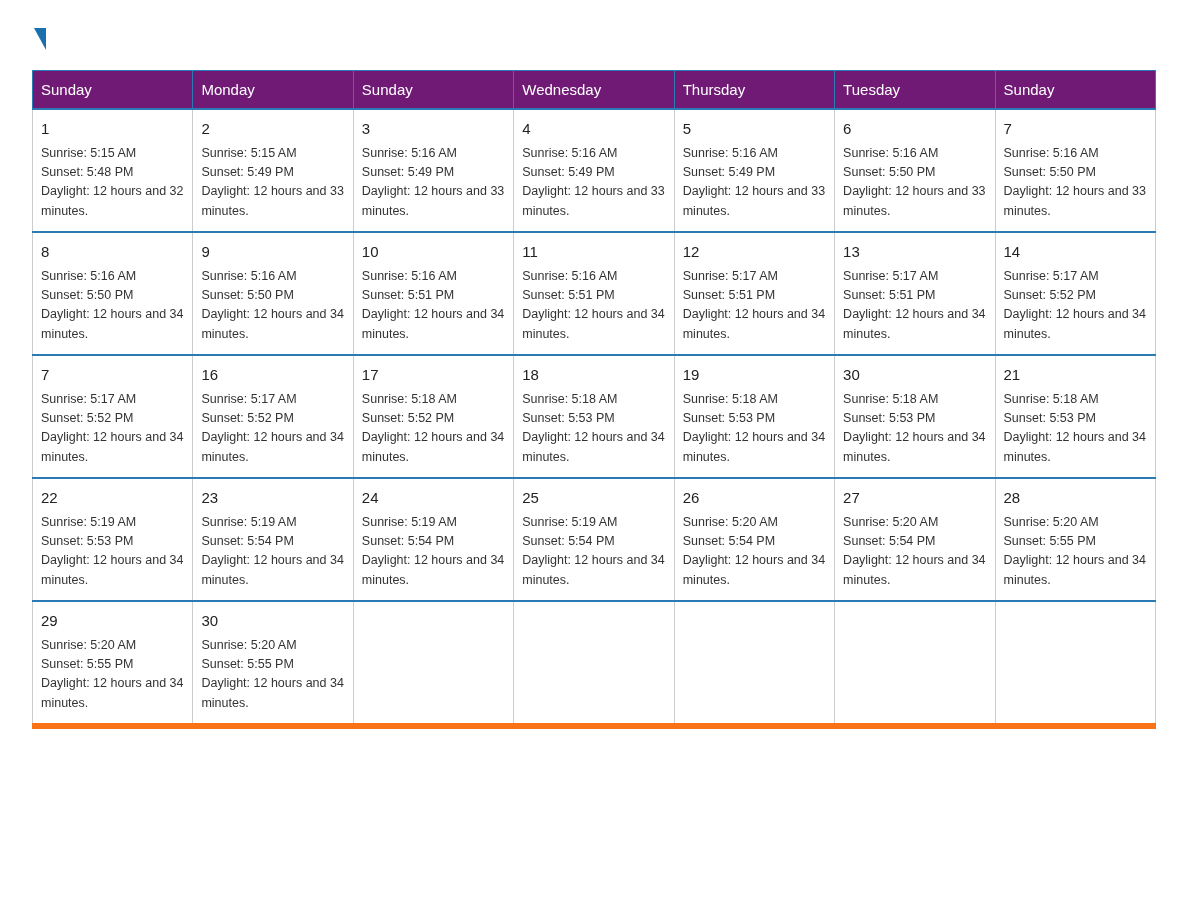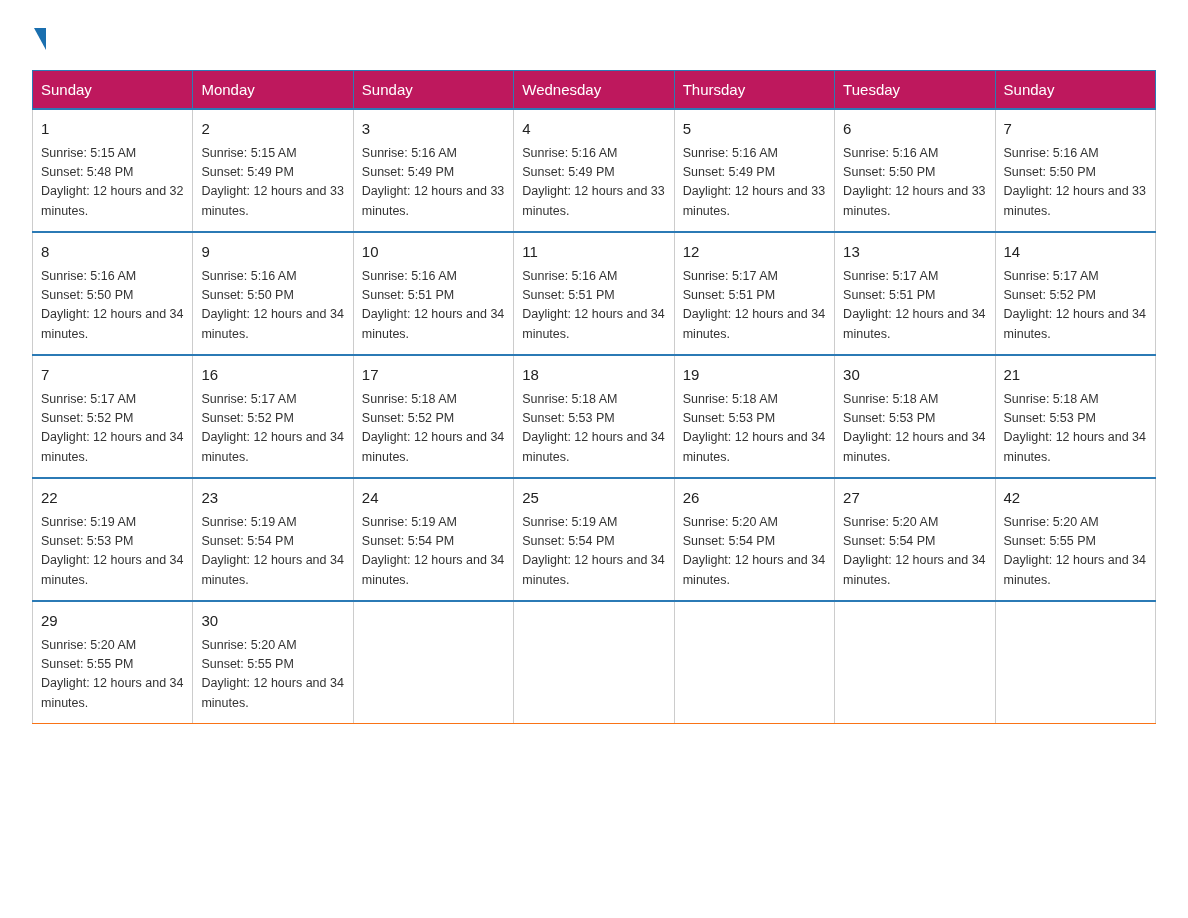--- a/index.html
+++ b/index.html
@@ -58,21 +58,21 @@
       font-size: 20px;
       color: #555;
       margin-top: 4px;
     }
     .calendar-table {
       width: 100%;
       border-collapse: collapse;
       table-layout: fixed;
     }
     .calendar-table th {
-      background-color: #be185d;
+      background-color: #701a75;
       color: white;
       padding: 10px 8px;
       text-align: left;
       font-size: 15px;
       font-weight: normal;
       border: 1px solid #2b7ab5;
     }
     .calendar-table td {
       vertical-align: top;
       padding: 8px 8px 10px 8px;
@@ -94,21 +94,21 @@
       color: #333;
       font-size: 12.5px;
       line-height: 1.55;
       margin-top: 9px;
     }
     .empty-cell {
       border-top: 2px solid #2b7ab5;
       background: #fff;
     }
     tr:last-child td {
-      border-bottom: 1px solid #f97316;
+      border-bottom: 6px solid #f97316;
     }
   </style>
 </head>
 <body>
 
 <div class="header">
   <div class="logo">
     <div class="logo-top">
       <span class="logo-general"></span>
       <div class="logo-triangle"></div>
@@ -161,21 +161,21 @@
         <td><span class="day-number">30</span><span class="day-info">Sunrise: 5:18 AM<br>Sunset: 5:53 PM<br>Daylight: 12 hours and 34 minutes.</span></td>
         <td><span class="day-number">21</span><span class="day-info">Sunrise: 5:18 AM<br>Sunset: 5:53 PM<br>Daylight: 12 hours and 34 minutes.</span></td>
       </tr>
       <tr>
         <td><span class="day-number">22</span><span class="day-info">Sunrise: 5:19 AM<br>Sunset: 5:53 PM<br>Daylight: 12 hours and 34 minutes.</span></td>
         <td><span class="day-number">23</span><span class="day-info">Sunrise: 5:19 AM<br>Sunset: 5:54 PM<br>Daylight: 12 hours and 34 minutes.</span></td>
         <td><span class="day-number">24</span><span class="day-info">Sunrise: 5:19 AM<br>Sunset: 5:54 PM<br>Daylight: 12 hours and 34 minutes.</span></td>
         <td><span class="day-number">25</span><span class="day-info">Sunrise: 5:19 AM<br>Sunset: 5:54 PM<br>Daylight: 12 hours and 34 minutes.</span></td>
         <td><span class="day-number">26</span><span class="day-info">Sunrise: 5:20 AM<br>Sunset: 5:54 PM<br>Daylight: 12 hours and 34 minutes.</span></td>
         <td><span class="day-number">27</span><span class="day-info">Sunrise: 5:20 AM<br>Sunset: 5:54 PM<br>Daylight: 12 hours and 34 minutes.</span></td>
-        <td><span class="day-number">42</span><span class="day-info">Sunrise: 5:20 AM<br>Sunset: 5:55 PM<br>Daylight: 12 hours and 34 minutes.</span></td>
+        <td><span class="day-number">28</span><span class="day-info">Sunrise: 5:20 AM<br>Sunset: 5:55 PM<br>Daylight: 12 hours and 34 minutes.</span></td>
       </tr>
       <tr>
         <td><span class="day-number">29</span><span class="day-info">Sunrise: 5:20 AM<br>Sunset: 5:55 PM<br>Daylight: 12 hours and 34 minutes.</span></td>
         <td><span class="day-number">30</span><span class="day-info">Sunrise: 5:20 AM<br>Sunset: 5:55 PM<br>Daylight: 12 hours and 34 minutes.</span></td>
         <td class="empty-cell"></td>
         <td class="empty-cell"></td>
         <td class="empty-cell"></td>
         <td class="empty-cell"></td>
         <td class="empty-cell"></td>
       </tr>

